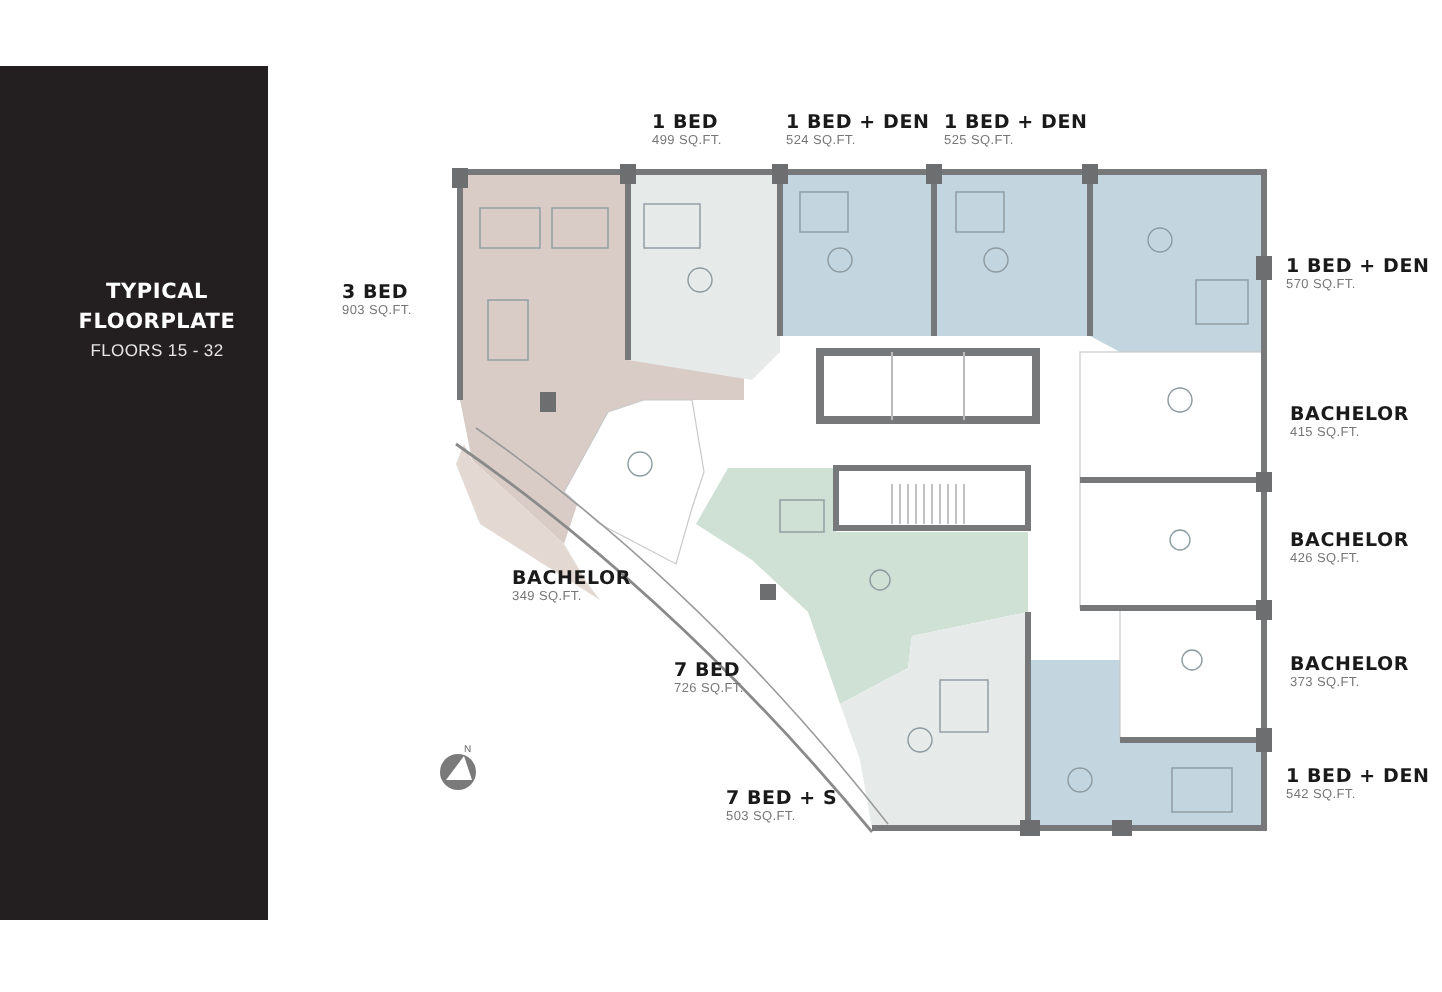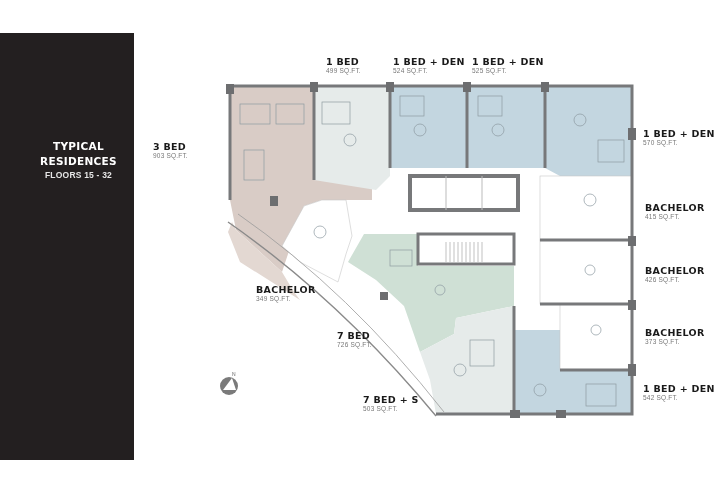--- a/index.html
+++ b/index.html
@@ -19,37 +19,37 @@
       letter-spacing: -1px; color: #fff; line-height: 30px; font-weight: normal;
     }
     .logo-sub {
       font-size: 3.5px; letter-spacing: 1px; color: #ddd; margin-top: -2px; padding-left: 38px;
     }
     .title-block { position: absolute; top: 106px; left: 0; width: 157px; text-align: center; }
     .title-line {
       font-family: "DejaVu Sans", sans-serif; font-weight: bold; font-size: 10.5px;
       letter-spacing: 0.3px; line-height: 15px; color: #fff;
     }
-    .floors-line { font-size: 8.5px; color: #e6e6e6; margin-top: 1px; letter-spacing: 0.2px; font-weight: bold; }
+    .floors-line { font-size: 8.5px; color: #e6e6e6; margin-top: 1px; letter-spacing: 0.2px; }
 
     .plan { position: absolute; left: 0; top: 0; }
     .unit-label { position: absolute; white-space: nowrap; }
     .unit-name {
       font-family: "DejaVu Sans", sans-serif; font-weight: bold; font-size: 9.5px;
       color: #1a1a1a; letter-spacing: 0.3px; line-height: 11px;
     }
     .unit-area { font-size: 6.5px; color: #777; letter-spacing: 0.2px; line-height: 8px; }
   </style>
 </head>
 <body>
 
 <div class="sidebar">
   <div class="title-block">
     <div class="title-line">TYPICAL</div>
-    <div class="title-line">RESIDENCES</div>
+    <div class="title-line">FLOORPLATE</div>
     <div class="floors-line">FLOORS 15 - 32</div>
   </div>
 </div>
 
 <svg class="plan" width="721" height="496" viewBox="0 0 721 496">
 
   <path d="M230,86 L314,86 L314,178 L372,188 L372,200 L322,200 L304,206 L282,272 L236,230 L230,200 Z" fill="#d9ccc6"></path>
 
   <path d="M232,222 L236,230 L282,272 L294,292 L300,300 L240,262 L228,232 Z" fill="#e3d8d2"></path>
 
@@ -167,21 +167,21 @@
   <div class="unit-area">524 SQ.FT.</div>
 </div>
 <div class="unit-label" style="left:472px;top:56px;">
   <div class="unit-name">1 BED + DEN</div>
   <div class="unit-area">525 SQ.FT.</div>
 </div>
 <div class="unit-label" style="left:643px;top:128px;">
   <div class="unit-name">1 BED + DEN</div>
   <div class="unit-area">570 SQ.FT.</div>
 </div>
-<div class="unit-label" style="left:153px;top:141px;">
+<div class="unit-label" style="left:171px;top:141px;">
   <div class="unit-name">3 BED</div>
   <div class="unit-area">903 SQ.FT.</div>
 </div>
 <div class="unit-label" style="left:645px;top:202px;">
   <div class="unit-name">BACHELOR</div>
   <div class="unit-area">415 SQ.FT.</div>
 </div>
 <div class="unit-label" style="left:645px;top:265px;">
   <div class="unit-name">BACHELOR</div>
   <div class="unit-area">426 SQ.FT.</div>

